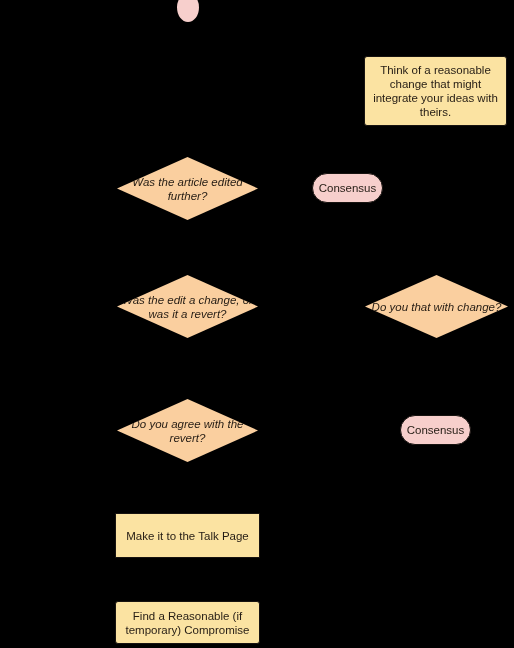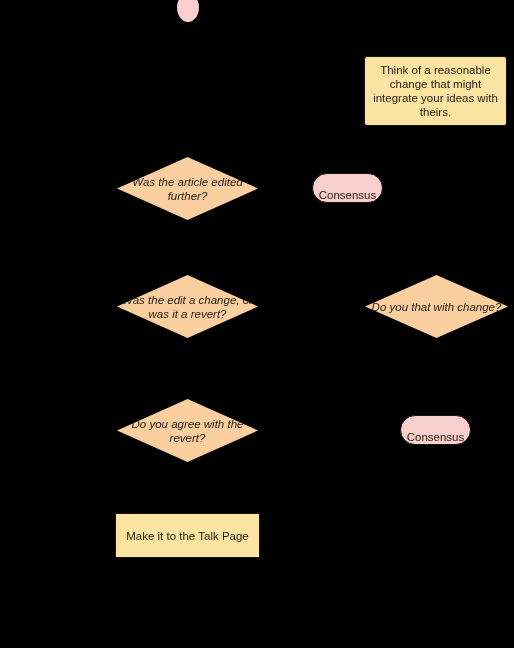--- a/index.html
+++ b/index.html
@@ -67,21 +67,21 @@
     white-space: normal;
     font-style: italic;
   }
 
   
   .pill {
     background: #f7cfcc;
     border: 1px solid #171310;
     border-radius: 999px;
     display: flex;
-    align-items: flex-end;
+    align-items: center;
     justify-content: center;
     text-align: center;
     font-size: 11.5px;
     line-height: 14px;
     overflow: hidden;
   }
 
   
   .start-dot {
     background: #f7cfcc;
@@ -121,14 +121,17 @@
   </div>
 
   <div class="node pill" style="left:400px; top:415px; width:71px; height:30px;">
     <span>Consensus</span>
   </div>
 
   <div class="node box" style="left:115px; top:513px; width:145px; height:45px;">
     <span>Make it to the Talk Page</span>
   </div>
 
+  <div class="node box rounded" style="left:115px; top:601px; width:145px; height:43px;">
+    <span>Find a Reasonable (if temporary) Compromise</span>
+  </div>
 
 </div>
 
 </body></html>

